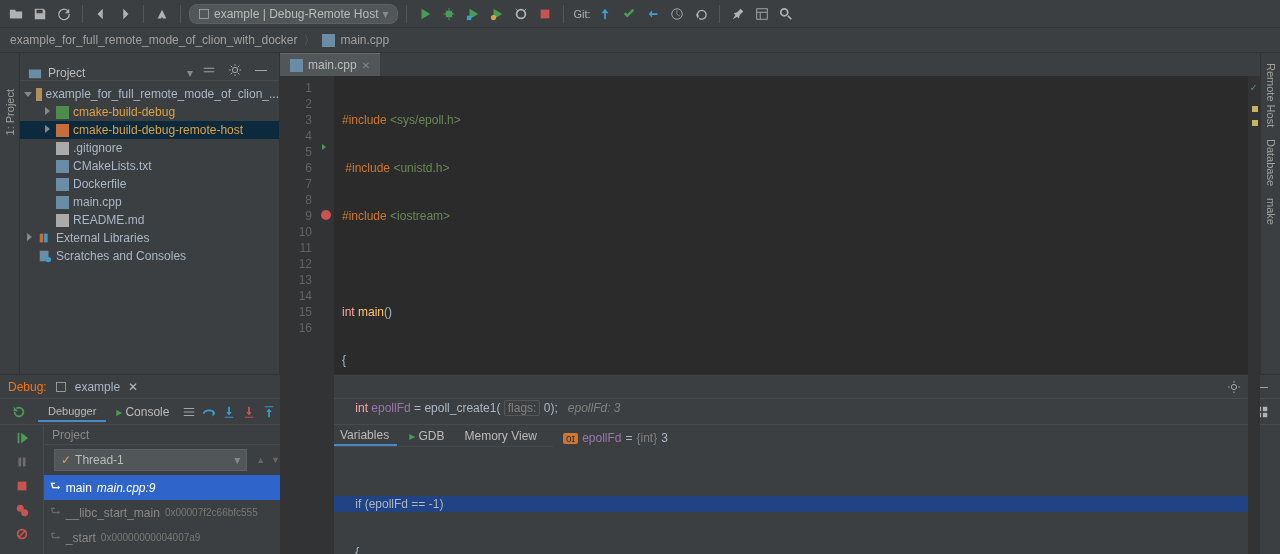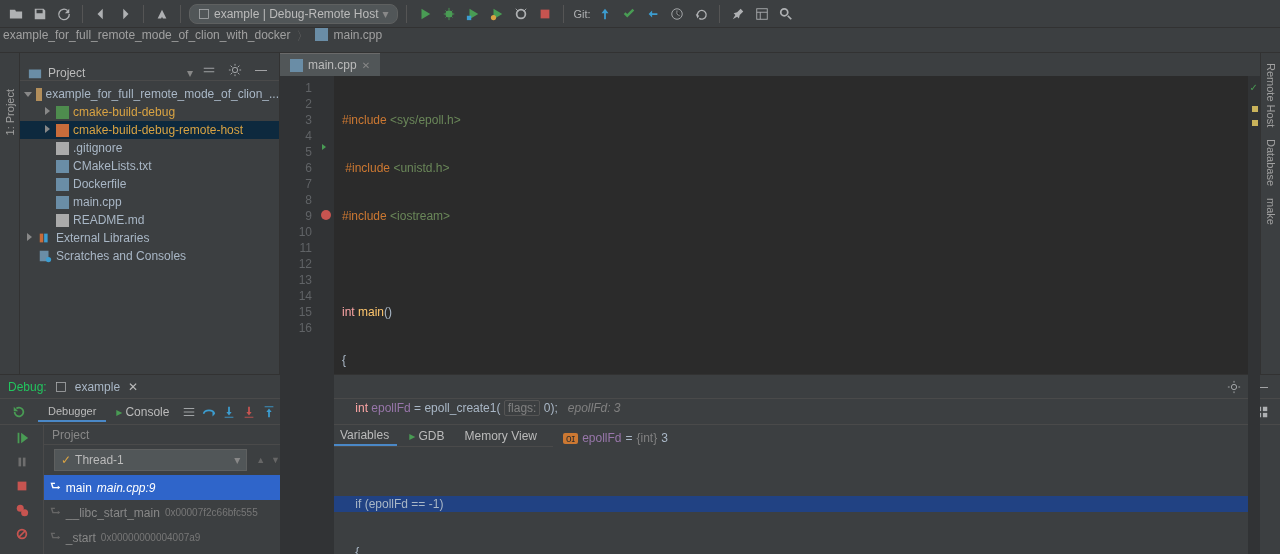--- a/index.html
+++ b/index.html
@@ -3,21 +3,21 @@
 <meta charset="utf-8">
 <style>
 *{box-sizing:border-box;margin:0;padding:0;font-family:"Segoe UI",Arial,sans-serif;font-size:12px;user-select:none}
 body{background:#2b2b2b;color:#a9b7c6;width:1280px;height:554px;overflow:hidden;display:flex;flex-direction:column}
 .toolbar{background:#3c3f41;height:28px;display:flex;align-items:center;padding:0 6px;gap:4px;border-bottom:1px solid #323232}
 .toolbar .sep{width:1px;height:18px;background:#555;margin:0 4px}
 .tbtn{width:20px;height:20px;display:flex;align-items:center;justify-content:center;color:#afb1b3;cursor:pointer}
 .tbtn svg{width:14px;height:14px}
 .run-config{background:#515658;border:1px solid #5e6060;border-radius:8px;padding:2px 8px;display:flex;align-items:center;gap:4px;color:#bbb;font-size:11px}
 .git-label{color:#afb1b3;font-size:11px;margin-left:2px}
-.navbar{background:#3c3f41;height:25px;display:flex;align-items:flex-start;padding:0 3px;gap:6px;border-bottom:1px solid #323232;font-size:11px;color:#a0a0a0}
+.navbar{background:#3c3f41;height:25px;display:flex;align-items:center;padding:0 10px;gap:6px;border-bottom:1px solid #323232;font-size:11px;color:#a0a0a0}
 .mainrow{flex:1;display:flex;min-height:0}
 .leftgutter{width:20px;background:#3c3f41;border-right:1px solid #323232;display:flex;flex-direction:column;align-items:center;padding-top:30px}
 .vlabel{writing-mode:vertical-rl;transform:rotate(180deg);font-size:11px;color:#a0a0a0;padding:6px 0;cursor:pointer}
 .rightgutter{width:20px;background:#3c3f41;border-left:1px solid #323232;display:flex;flex-direction:column;align-items:center;padding-top:4px}
 .rvlabel{writing-mode:vertical-rl;font-size:11px;color:#a0a0a0;padding:6px 0;cursor:pointer}
 .projpanel{width:260px;background:#3c3f41;border-right:1px solid #323232;display:flex;flex-direction:column}
 .projhead{height:28px;display:flex;align-items:flex-end;padding:0 8px;border-bottom:1px solid #4a4a4a;gap:6px}
 .projhead-title{font-size:12px;color:#bbb;flex:1}
 .tree{flex:1;overflow:auto;padding:4px 0}
 .trow{display:flex;align-items:center;height:18px;padding-left:6px;gap:4px;font-size:12px;cursor:pointer}
@@ -35,21 +35,21 @@
 .kw{color:#fca5a5}
 .pp{color:#cc7832}
 .inc{color:#6a8759}
 .pv{color:#9876aa}
 .cm{color:#808080;font-style:italic}
 .fn{color:#ffc66d}
 .tbox{border:1px solid #555;padding:0 3px;border-radius:2px}
 .marker{position:absolute;right:2px;width:6px;height:6px}
 .debugpanel{height:180px;background:#3c3f41;border-top:1px solid #323232;display:flex;flex-direction:column}
 .dheader{height:24px;display:flex;align-items:center;padding:0 8px;gap:8px;border-bottom:1px solid #4a4a4a;font-size:11px}
-.dheader .lbl{color:#22c55e}
+.dheader .lbl{color:#f97316}
 .dex{color:#bbb;cursor:pointer}
 .dheader .spacer{flex:1}
 .dtoolrow{height:26px;display:flex;align-items:center;padding:0 8px;gap:0;border-bottom:1px solid #4a4a4a}
 .dtab{padding:3px 10px;font-size:11px;color:#bbb;cursor:pointer}
 .dtab.act{border-bottom:2px solid #4a88c7}
 .dbody{flex:1;display:flex;min-height:0}
 .dleft{width:44px;background:#3c3f41;border-right:1px solid #4a4a4a;display:flex;flex-direction:column;align-items:center;padding-top:2px;gap:2px}
 .dbtn{width:22px;height:22px;display:flex;align-items:center;justify-content:center;cursor:pointer}
 .frames{width:244px;border-right:1px solid #4a4a4a;display:flex;flex-direction:column}
 .frames-head{height:20px;padding:2px 8px;font-size:11px;color:#888;border-bottom:1px solid #4a4a4a;display:flex;align-items:center}

